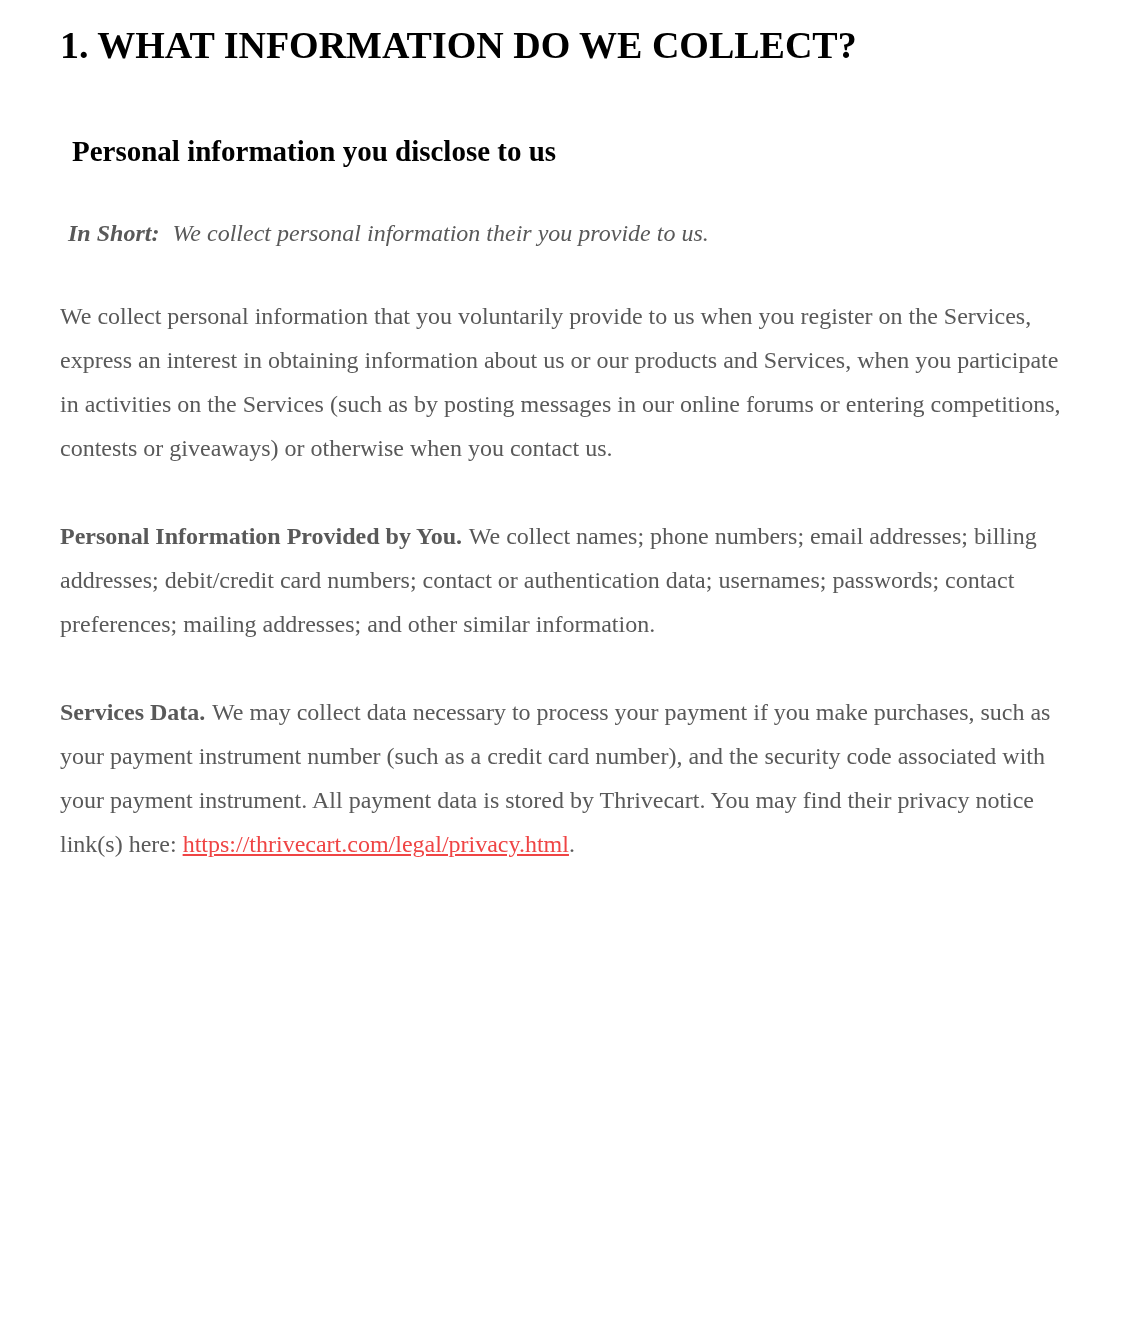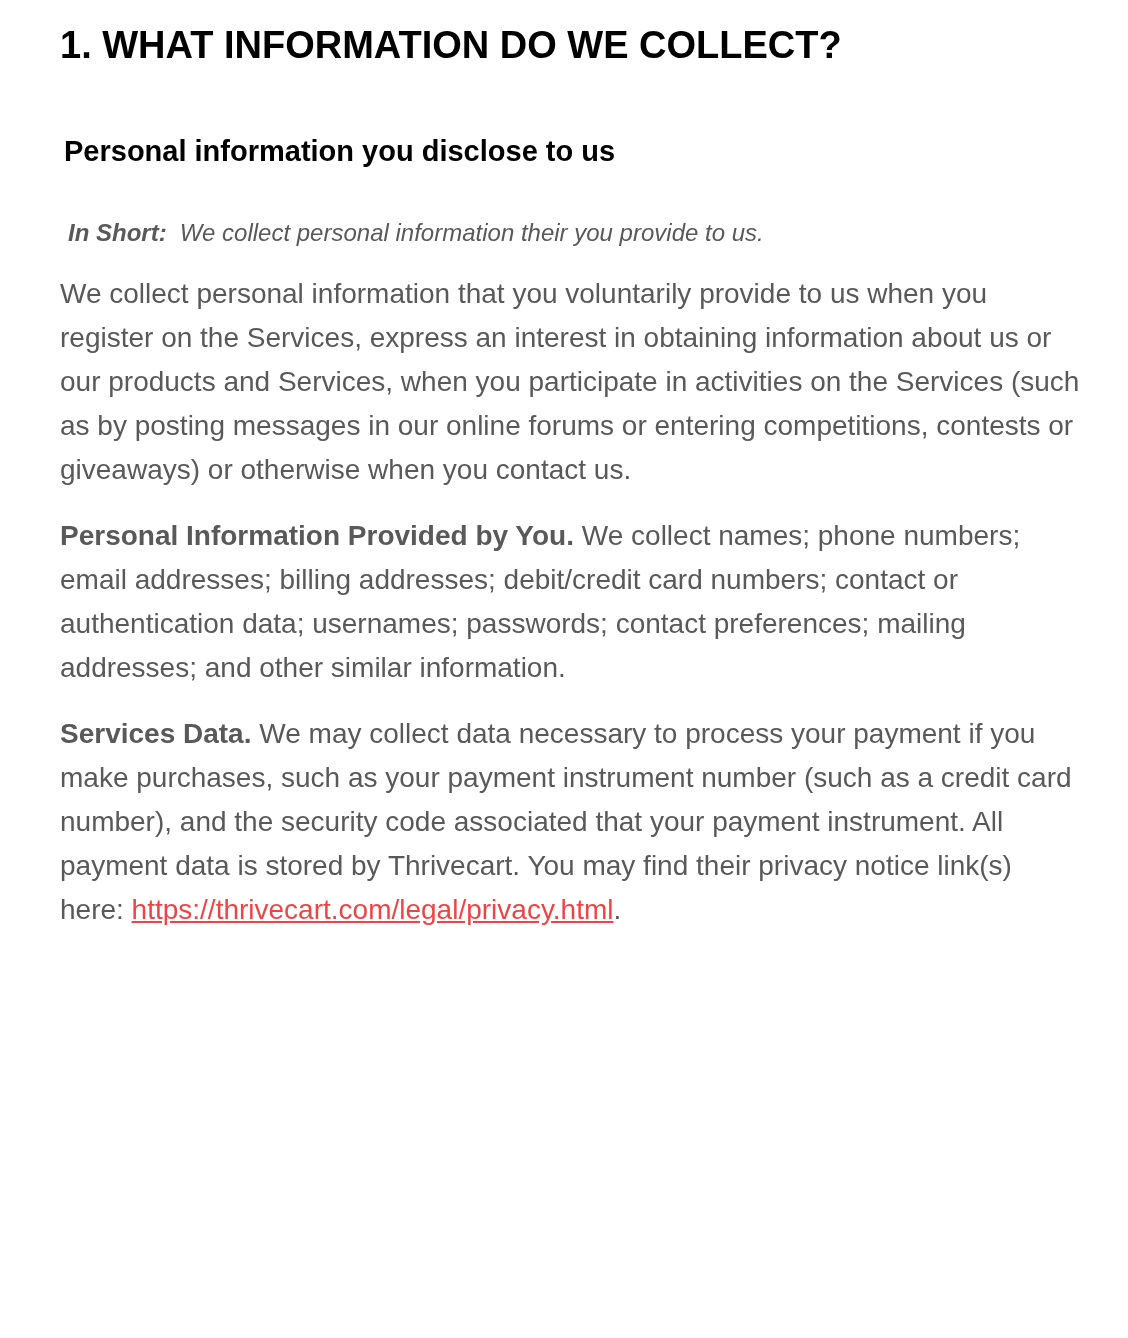--- a/index.html
+++ b/index.html
@@ -6,43 +6,43 @@
     margin: 0;
     padding: 0;
     background: #ffffff;
   }
   .page {
     width: 920px;
     min-height: 1338px;
     box-sizing: border-box;
     background: #ffffff;
     padding: 24px 48px 40px 60px;
-    font-family: Liberation Sans, sans-serif;
+    font-family: Liberation Serif, serif;
   }
   .content {
     width: 1020px;
   }
   h1.section-heading {
     margin: 0;
     font-size: 38px;
     line-height: 1.12;
     font-weight: 700;
     color: #000000;
     letter-spacing: 0;
   }
   h2.subsection-heading {
-    margin: 68px 0 0 4px;
+    margin: 68px 0 0 12px;
     font-size: 29px;
     line-height: 1.15;
     font-weight: 700;
     color: #000000;
   }
   p.body-para {
-    margin: 22px 0 0 0;
-    font-size: 28px;
+    margin: 44px 0 0 0;
+    font-size: 24px;
     line-height: 44px;
     color: #595959;
   }
   p.in-short {
     margin: 48px 0 0 0;
     font-size: 24px;
     line-height: 34px;
     color: #595959;
     font-style: italic;
   }
@@ -71,18 +71,18 @@
 
     <h2 class="subsection-heading">Personal information you disclose to us</h2>
 
     <p class="in-short"><span class="in-short-label">In Short:</span><span>We collect personal information their you provide to us.</span></p>
 
     <p class="body-para">We collect personal information that you voluntarily provide to us when you register on the Services, express an interest in obtaining information about us or our products and Services, when you participate in activities on the Services (such as by posting messages in our online forums or entering competitions, contests or giveaways) or otherwise when you contact us.</p>
 
 
     <p class="body-para"><span class="lead-label">Personal Information Provided by You.</span><span>We collect names; phone numbers; email addresses; billing addresses; debit/credit card numbers; contact or authentication data; usernames; passwords; contact preferences; mailing addresses; and other similar information.</span></p>
 
-    <p class="body-para"><span class="lead-label">Services Data.</span><span>We may collect data necessary to process your payment if you make purchases, such as your payment instrument number (such as a credit card number), and the security code associated that your payment instrument. All payment data is stored by Thrivecart. You may find their privacy notice link(s) here:</span>
+    <p class="body-para"><span class="lead-label">Services Data.</span><span>We may collect data necessary to process your payment if you make purchases, such as your payment instrument number (such as a credit card number), and the security code associated with your payment instrument. All payment data is stored by Thrivecart. You may find their privacy notice link(s) here:</span>
       <a class="inline-link">https://thrivecart.com/legal/privacy.html</a><span>.</span></p>
 
 
   </div>
 </div>
 
 </body></html>

